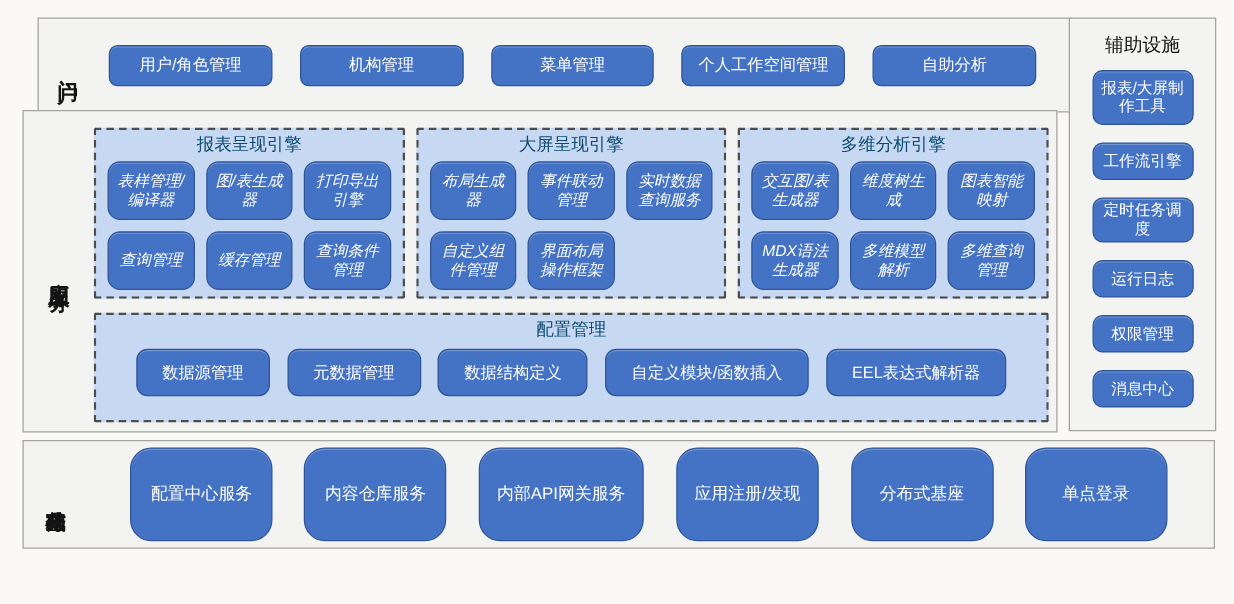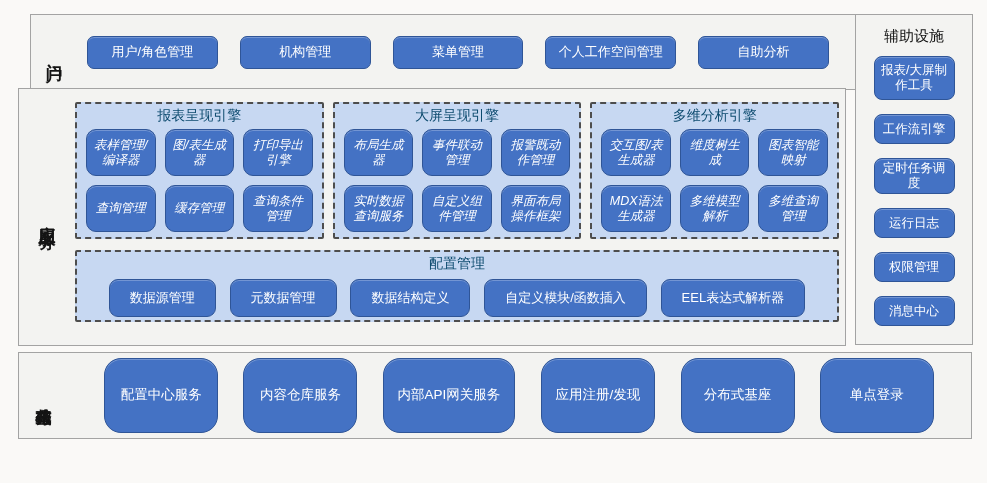--- a/index.html
+++ b/index.html
@@ -66,21 +66,21 @@
   .group .gtitle { text-align: center; font-size: 14px; color: #0c4a6e; padding: 3px 0 4px; }
   .engine { flex: 1; height: 137px; padding: 0 9px; }
   .engine .grid {
     display: grid;
     grid-template-columns: repeat(3, 1fr);
     grid-template-rows: 47px 47px;
     gap: 9px 9px;
     font-style: italic;
   }
   .engine .btn { border-radius: 10px; font-size: 12.5px; padding: 2px 3px; }
-  #group-config { margin-top: 11px; height: 72px; }
+  #group-config { margin-top: 11px; height: 88px; }
   #group-config .crow {
     display: flex; align-items: center; justify-content: space-evenly;
     padding: 2px 18px 0;
   }
   #group-config .btn { height: 38px; border-radius: 9px; font-size: 13px; padding: 0 20px; min-width: 92px; }
   
   #sec-dist { left: 18px; top: 352px; width: 954px; height: 87px; display: flex; }
   #sec-dist .vlabel { width: 48px; height: 100%; font-size: 16px; letter-spacing: 0; }
   #sec-dist .row {
     flex: 1; display: flex; align-items: center; justify-content: space-evenly;
@@ -129,21 +129,20 @@
           <div class="btn">缓存管理</div>
           <div class="btn">查询条件管理</div>
         </div>
       </div>
 
       <div class="group engine">
         <div class="gtitle">大屏呈现引擎</div>
         <div class="grid">
           <div class="btn">布局生成器</div>
           <div class="btn">事件联动管理</div>
-          <div class="btn">报警既动作管理</div>
           <div class="btn">实时数据查询服务</div>
           <div class="btn">自定义组件管理</div>
           <div class="btn">界面布局操作框架</div>
         </div>
       </div>
 
       <div class="group engine">
         <div class="gtitle">多维分析引擎</div>
         <div class="grid">
           <div class="btn">交互图/表生成器</div>

